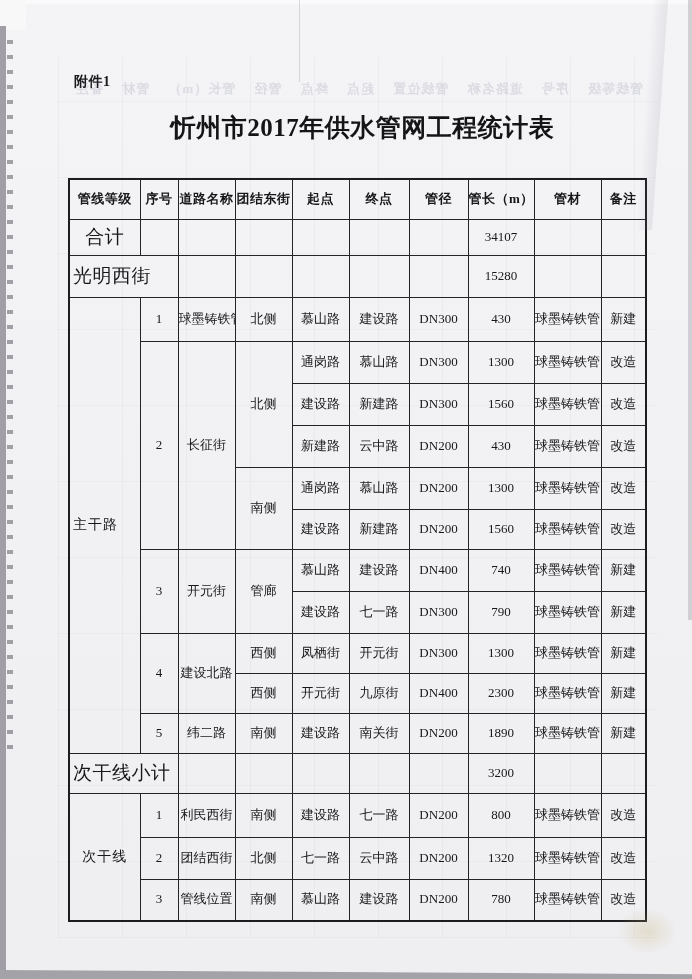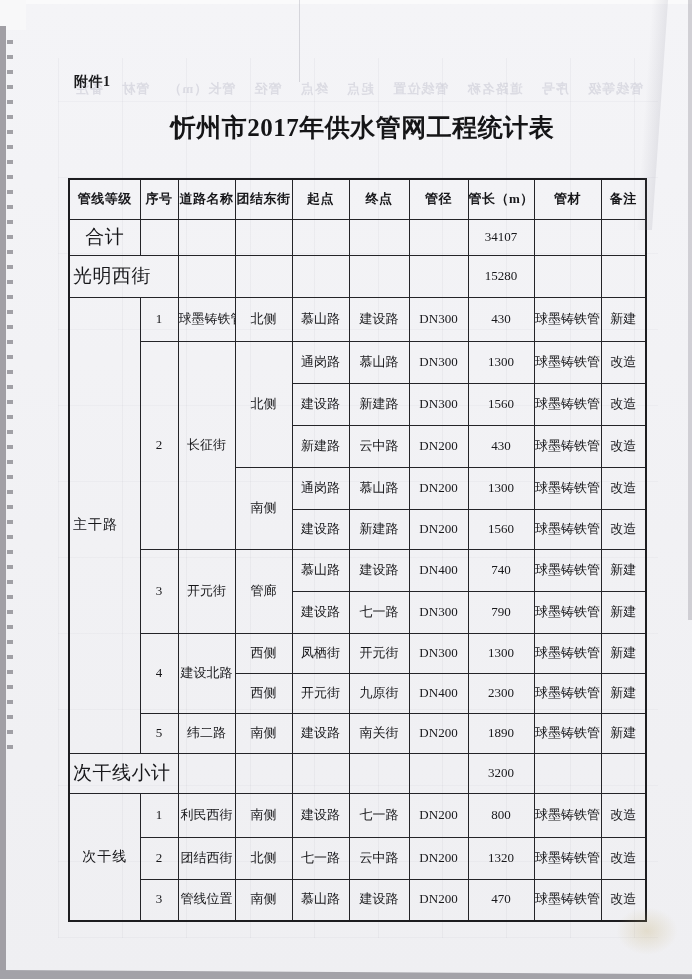--- a/index.html
+++ b/index.html
@@ -277,21 +277,21 @@
           <td>球墨铸铁管</td>
           <td>改造</td>
         </tr>
         <tr style="height: 42px;">
           <td>3</td>
           <td>管线位置</td>
           <td>南侧</td>
           <td>慕山路</td>
           <td>建设路</td>
           <td>DN200</td>
-          <td>470</td>
+          <td>780</td>
           <td>球墨铸铁管</td>
           <td>改造</td>
         </tr>
       </tbody>
     </table>
 
   <div class="edge-top"></div>
   <div class="corner-tl"></div>
   <div class="edge-left"></div>
   <div class="binding-marks"></div>

